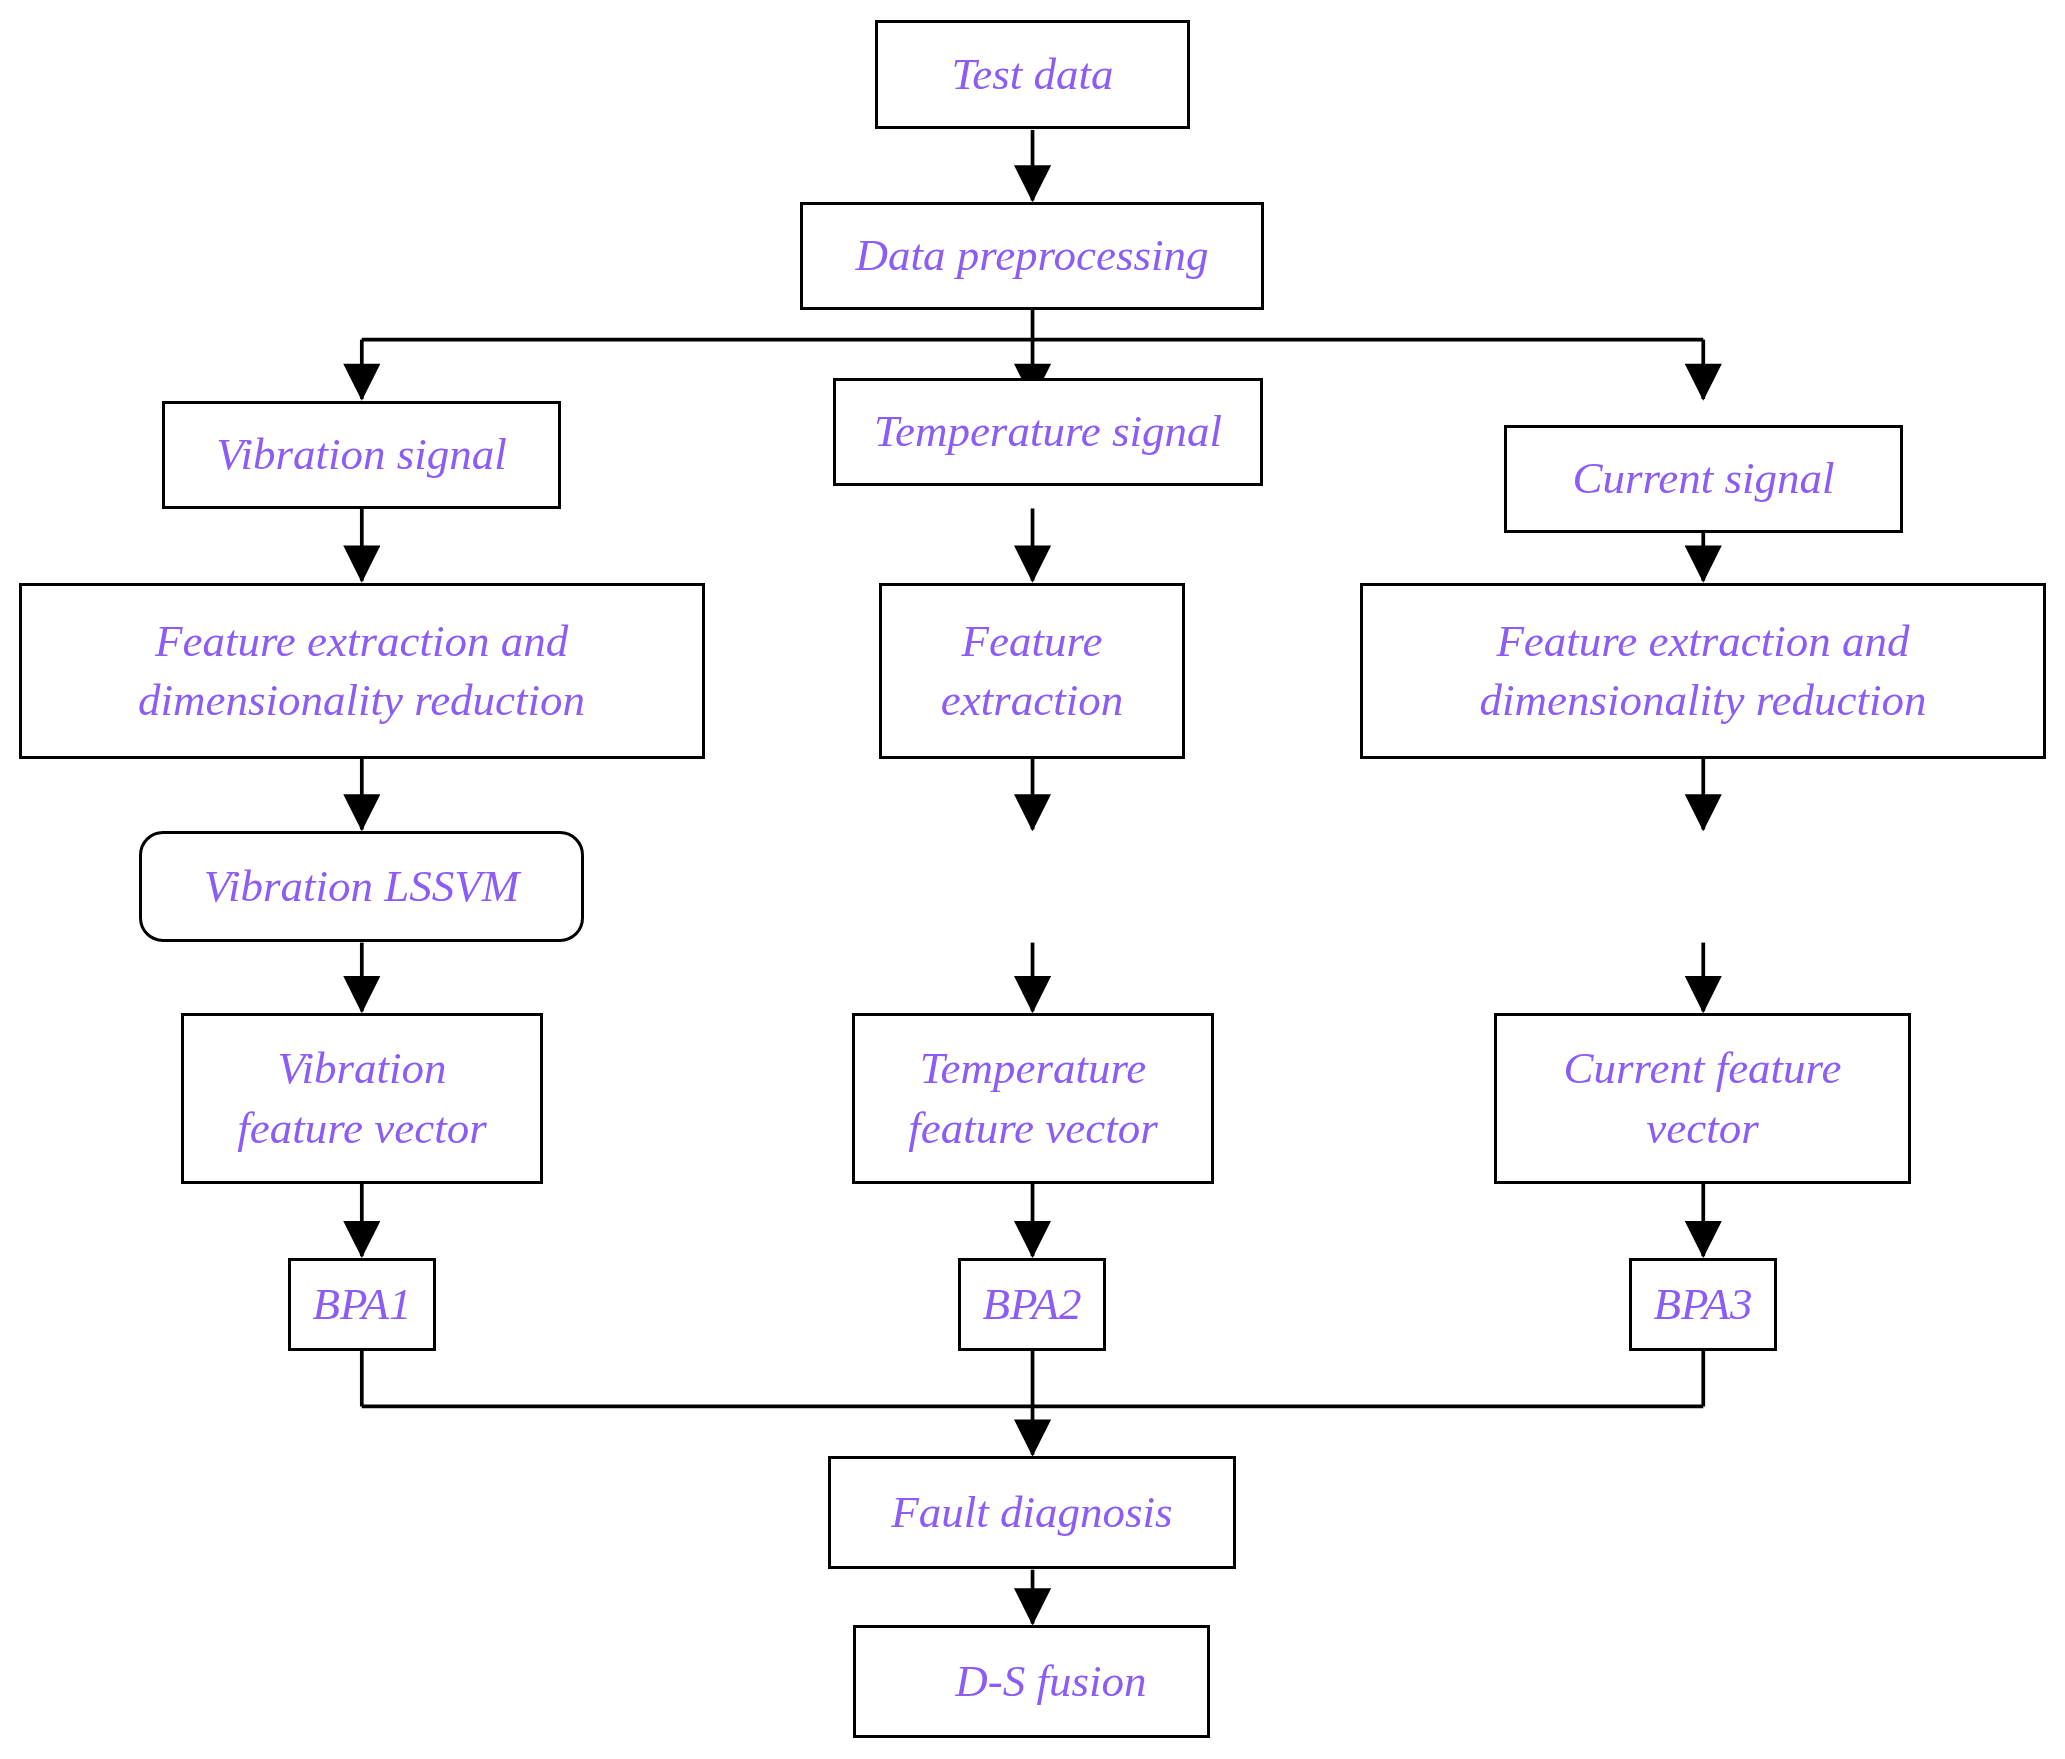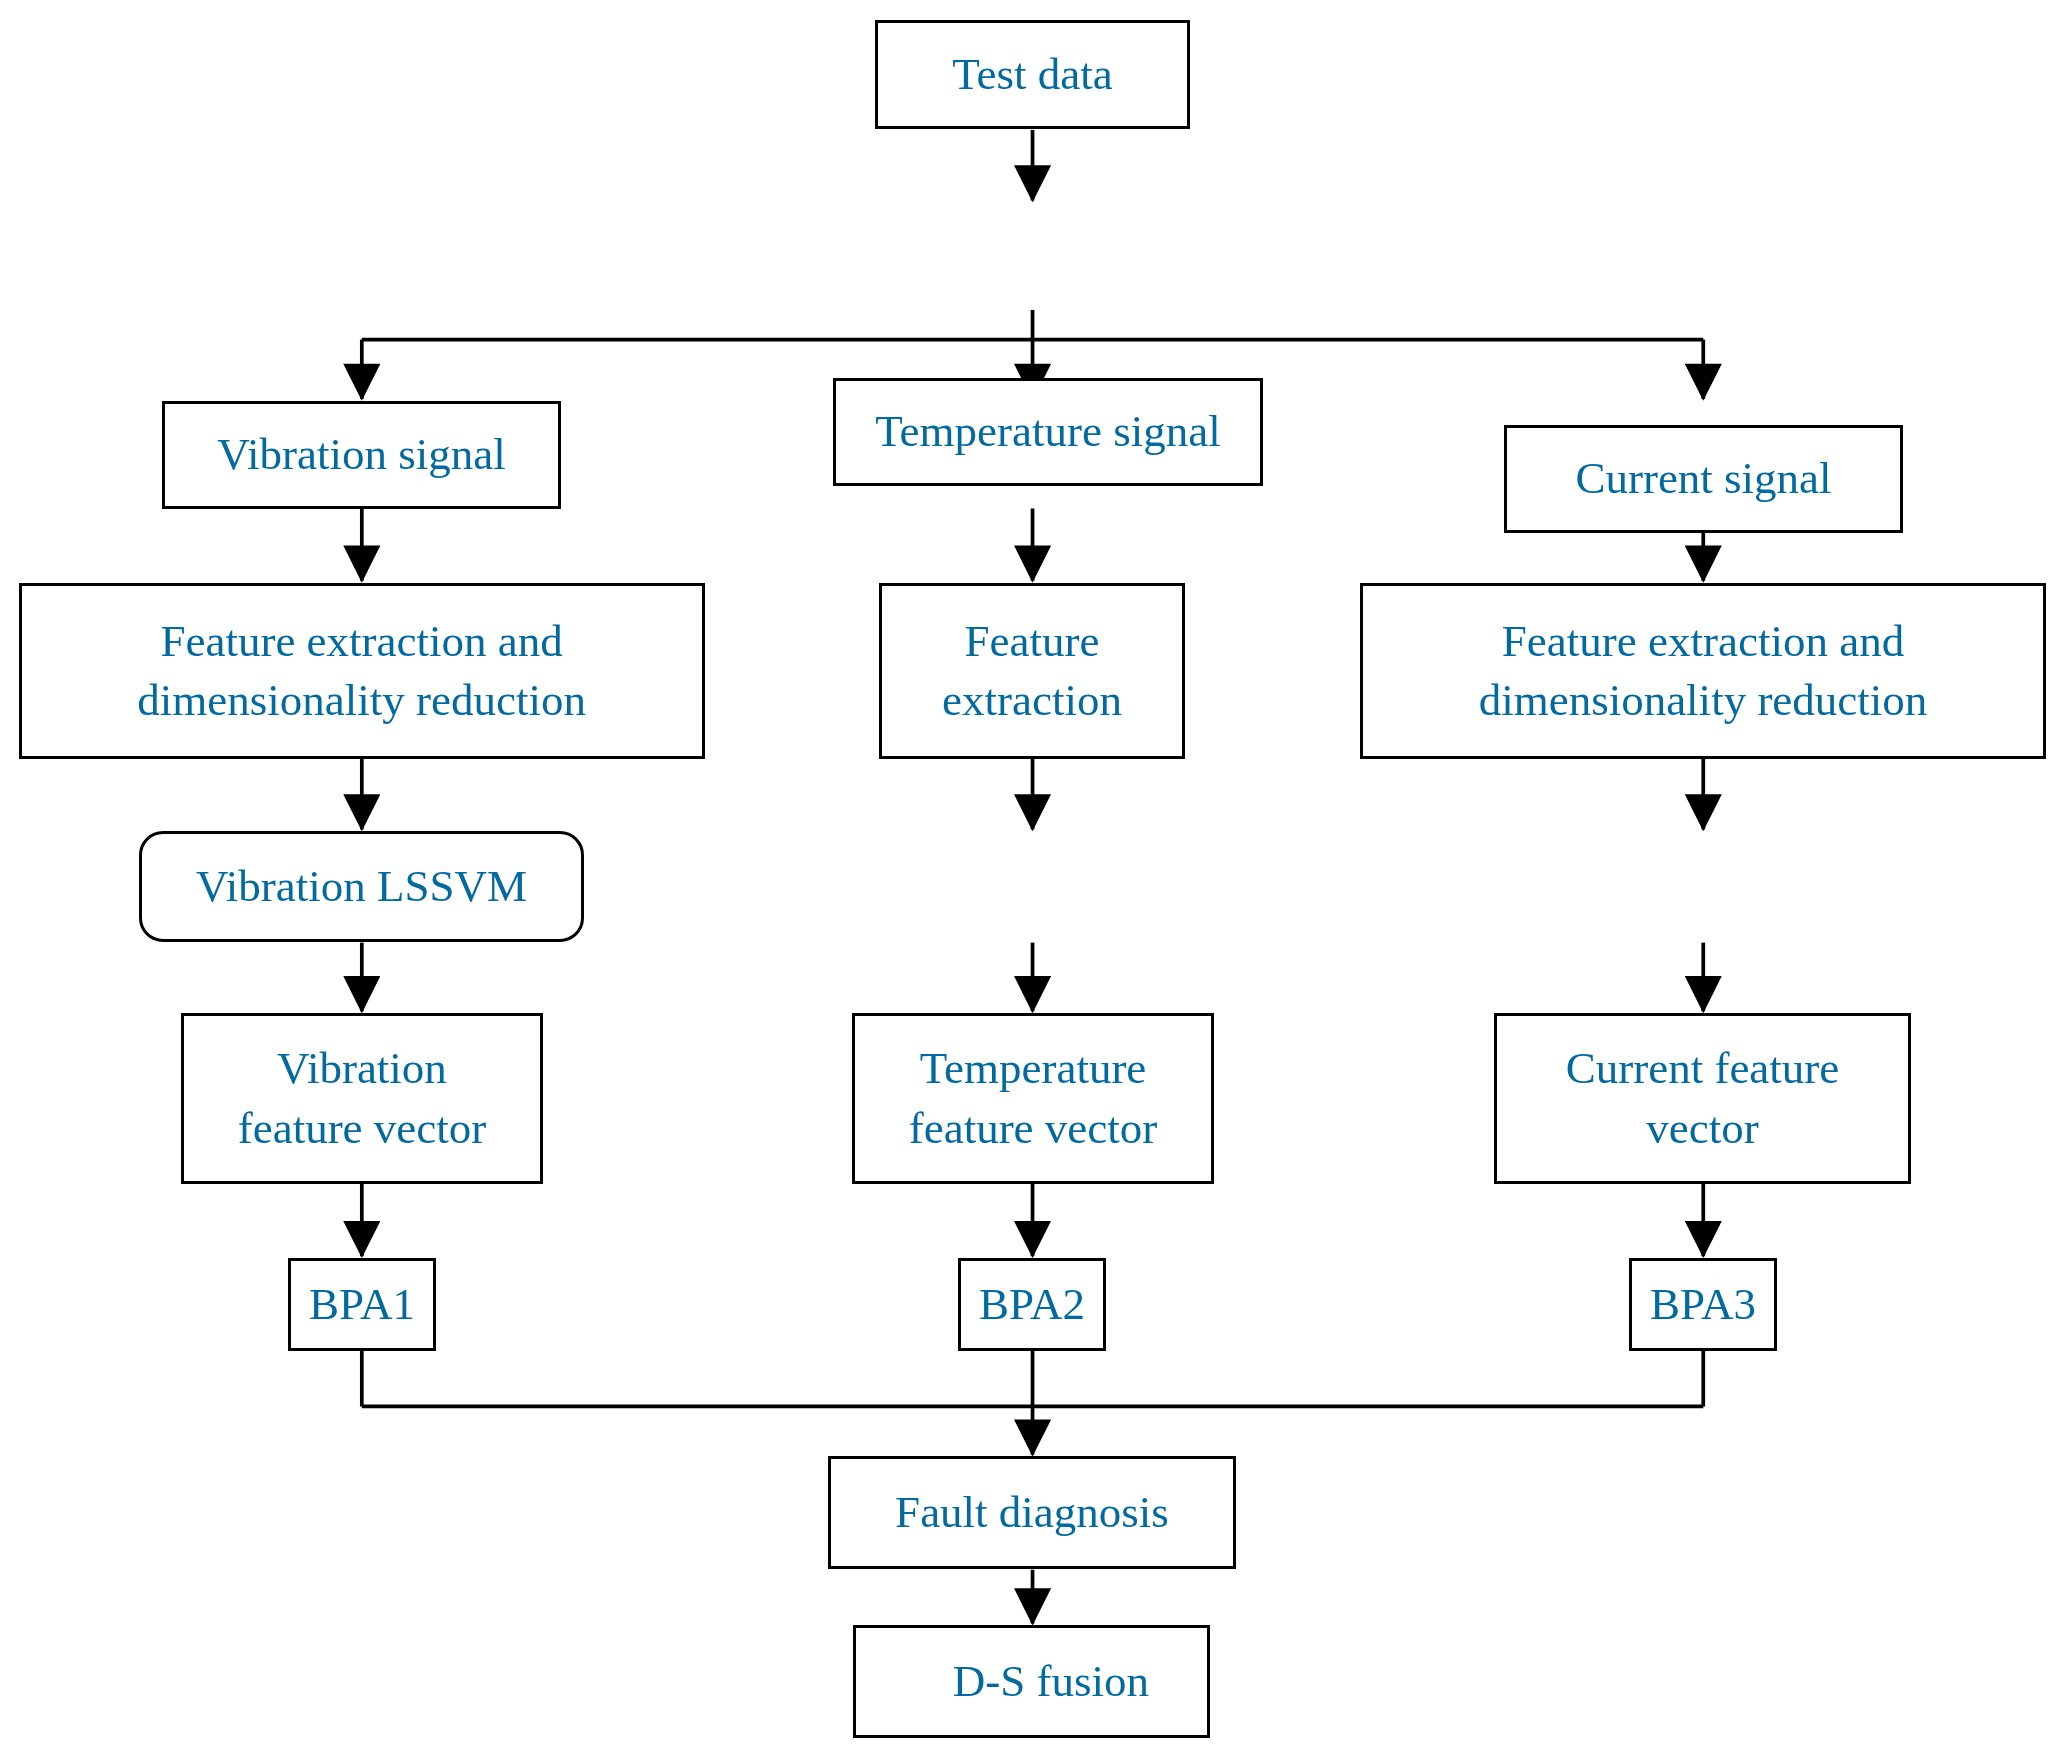--- a/index.html
+++ b/index.html
@@ -19,29 +19,30 @@
     left: 0;
     top: 0;
     width: 2066px;
     height: 1760px;
   }
   .node {
     position: absolute;
     box-sizing: border-box;
     border: 3.7px solid #000000;
     background: #ffffff;
-    color: #0369a1;
+    color: #8b5cf6;
     display: flex;
     align-items: center;
     justify-content: center;
     text-align: center;
     font-size: 45px;
     line-height: 1.32;
     white-space: pre-line;
     padding: 0 9.3px;
+    font-style: italic;
   }
   
   .n-test-data            { left: 875px;  top: 20.4px;   width: 315px; height: 109px; }
   
   .n-data-preprocessing   { left: 800px;  top: 202px;  width: 464px; height: 108px; }
   
   .n-vibration-signal     { left: 162px;  top: 401px;  width: 399px; height: 108px; }
   .n-temperature-signal   { left: 833px;  top: 378px;  width: 430px; height: 108px; text-align: center; }
   .n-current-signal       { left: 1504px; top: 425px;  width: 399px; height: 108px; }
   
@@ -103,20 +104,21 @@
       <line x1="390" y1="1456" x2="390" y2="1516"></line>
       <line x1="1836" y1="1456" x2="1836" y2="1516"></line>
       <line x1="390" y1="1516" x2="1836" y2="1516"></line>
       <line x1="1113" y1="1456" x2="1113" y2="1568" marker-end="url(#arrow)"></line>
 
       <line x1="1113" y1="1692" x2="1113" y2="1750" marker-end="url(#arrow)"></line>
     </g>
   </svg>
 
   <div class="node n-test-data">Test data</div>
+  <div class="node n-data-preprocessing">Data preprocessing</div>
 
   <div class="node n-vibration-signal">Vibration signal</div>
   <div class="node n-temperature-signal">Temperature signal</div>
   <div class="node n-current-signal">Current signal</div>
 
   <div class="node n-vibration-fe">Feature extraction and
 dimensionality reduction</div>
   <div class="node n-temperature-fe">Feature
 extraction</div>
   <div class="node n-current-fe">Feature extraction and

